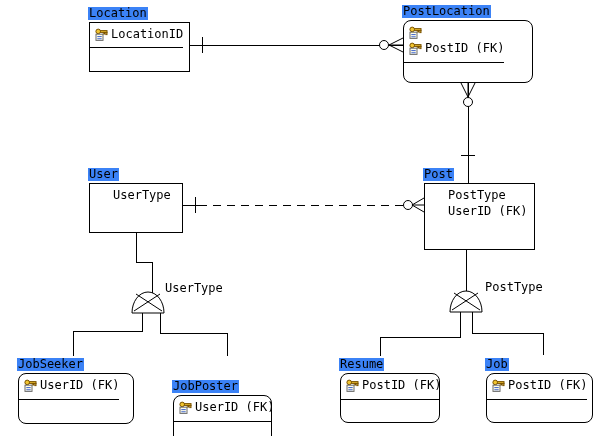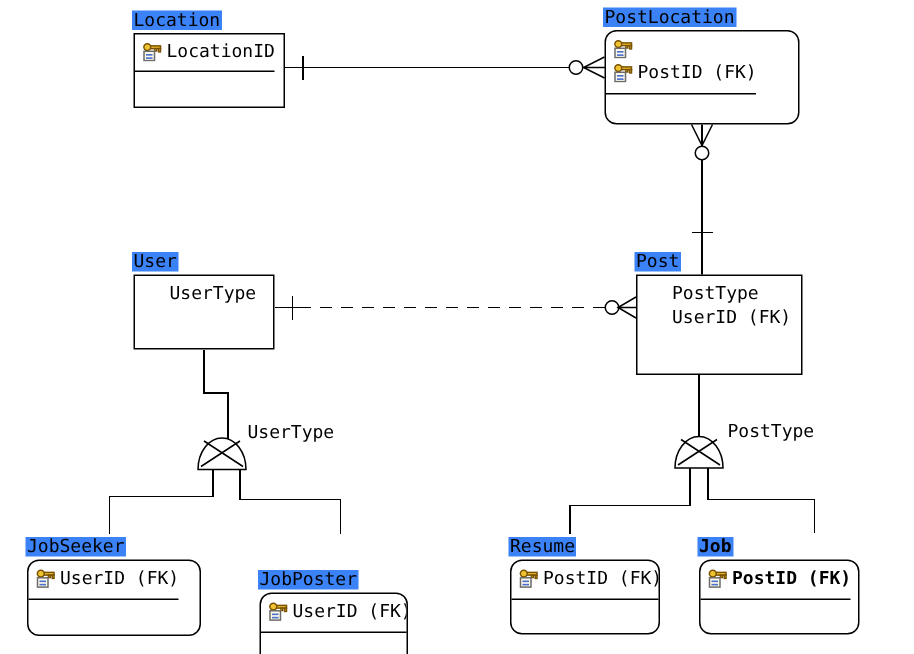--- a/index.html
+++ b/index.html
@@ -25,21 +25,21 @@
   .attr.nonkey{padding-left:23px;}
 
   
   #e0{left:89px;  top:22px;  width:101px; height:50px;}  #e0 .comp.keys{height:25px;}
   #e1{left:403px; top:20px;  width:130px; height:63px;border-radius:15px;}  #e1 .comp.keys{height:42px;}
   #e2{left:89px;  top:183px; width:94px;  height:50px;}  #e2 .comp.keys{height:25px;}
   #e3{left:424px; top:183px; width:111px; height:67px;}  #e3 .comp.keys{height:29px;}
   #e4{left:18px;  top:373px; width:116px; height:51px;}  #e4 .comp.keys{height:26px;}
   #e5{left:173px; top:395px; width:99px; height:51px;}  #e5 .comp.keys{height:26px;}
   #e6{left:340px; top:373px; width:100px; height:50px;border-radius:10px;}  #e6 .comp.keys{height:26px;}
-  #e7{left:466px; top:373px; width:107px; height:50px;font-weight:bold;}  #e7 .comp.keys{height:26px;}
+  #e7{left:486px; top:373px; width:107px; height:50px;}  #e7 .comp.keys{height:26px;}
 
   .disc-label{position:absolute; line-height:13px; white-space:nowrap; background:#fff;}
   #lbl-usertype{left:165px; top:282px;}
   #lbl-posttype{left:485px; top:281px;}
 </style>
 </head>
 <body>
 
 <div id="canvas">
 

